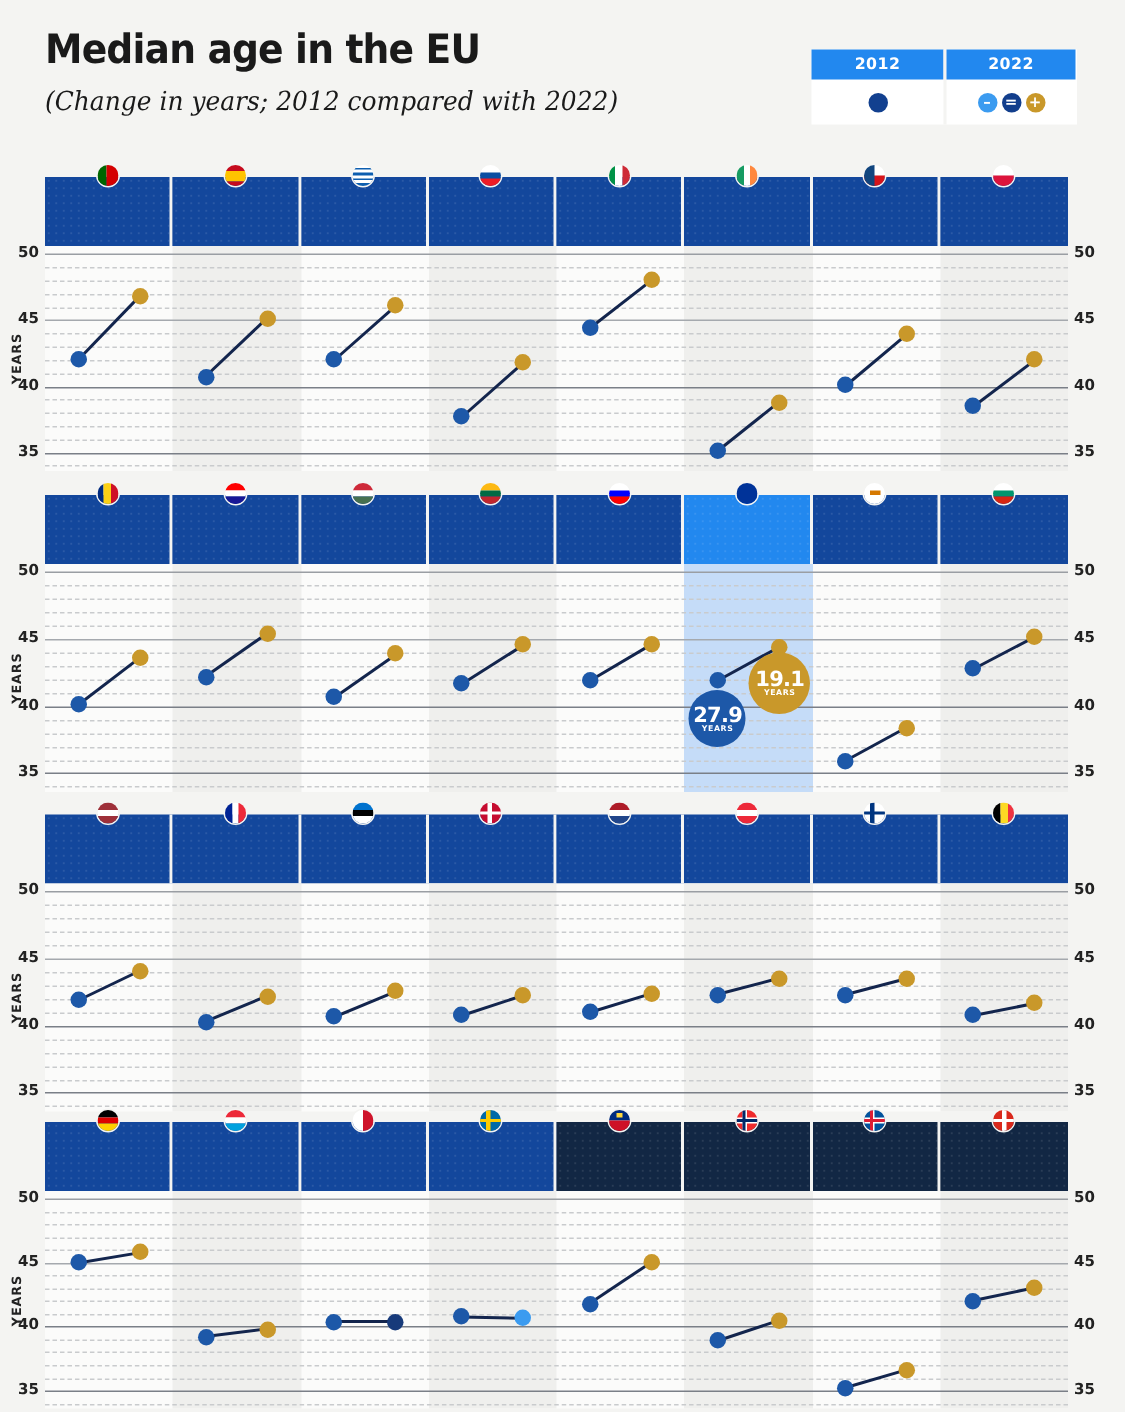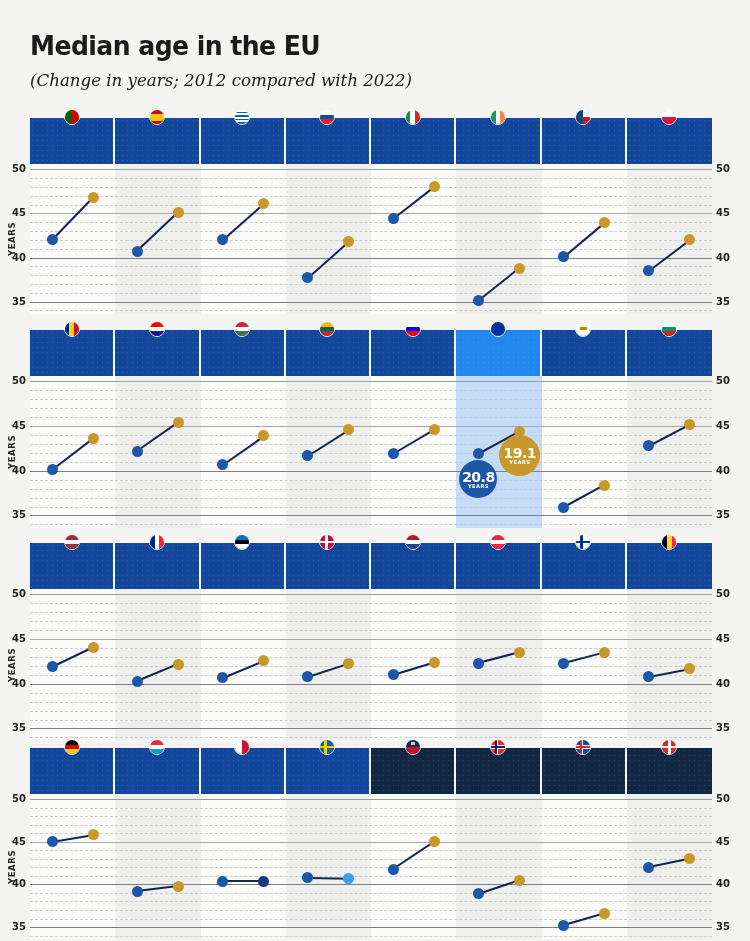--- a/index.html
+++ b/index.html
@@ -5,21 +5,21 @@
   * { box-sizing: border-box; margin: 0; padding: 0; }
   html, body {
     width: 750px; height: 941px;
     background: #f4f4f2;
     font-family: "Liberation Sans", sans-serif;
     overflow: hidden;
   }
   #root { position: relative; width: 750px; height: 941px; }
 
   
-  .header { position: absolute; left: 0; top: 16px; width: 750px; height: 104px; }
+  .header { position: absolute; left: 0; top: 4px; width: 750px; height: 104px; }
   .title {
     position: absolute; left: 30px; top: 14px;
     font-family: "DejaVu Sans", sans-serif;
     font-weight: bold; font-size: 27px; color: #1a1a1a;
     letter-spacing: -0.6px;
     transform: scaleX(0.93); transform-origin: left center;
   }
   .subtitle {
     position: absolute; left: 30px; top: 54px;
     font-family: "DejaVu Serif", serif;
@@ -120,20 +120,42 @@
 </style>
 </head>
 <body>
 
 <div id="root">
 
   <div class="header">
     <div class="title">Median age in the EU</div>
     <div class="subtitle">(Change in years; 2012 compared with 2022)</div>
 
+    <div class="legend">
+      <div class="legend-col">
+        <div class="legend-head">2012</div>
+        <div class="legend-body">
+          <div class="lg-dot c-blue2012"></div>
+        </div>
+      </div>
+      <div class="legend-col">
+        <div class="legend-head">2022</div>
+        <div class="legend-body">
+          <div class="lg-dot c-light">
+              <span>–</span>
+            </div>
+          <div class="lg-dot c-navy">
+              <span>=</span>
+            </div>
+          <div class="lg-dot c-gold">
+              <span>+</span>
+            </div>
+        </div>
+      </div>
+    </div>
   </div>
 
   <div id="blocks">
       <div class="block" style="top: 118px; height: 46px;">
         <div class="hdrow">
           <div class="cell">
             <div class="flag">
               <i style="background:#006600;left:0%;top:0%;width:45%;height:100%"></i>
               <i style="background:#d40000;left:45%;top:0%;width:55%;height:100%"></i>
             </div>
@@ -382,21 +404,21 @@
         <div class="seg" style="left: 307.915px; top: 78.5765px; width: 48.4436px; transform: rotate(-32.3608deg);"></div>
         <div class="pt a" style="left: 307.915px; top: 79.5765px;"></div>
         <div class="pt b" style="left: 348.835px; top: 53.6471px;"></div>
         <div class="seg" style="left: 393.165px; top: 76.7882px; width: 47.5104px; transform: rotate(-30.5389deg);"></div>
         <div class="pt a" style="left: 393.165px; top: 77.7882px;"></div>
         <div class="pt b" style="left: 434.085px; top: 53.6471px;"></div>
         <div class="seg" style="left: 478.415px; top: 76.7882px; width: 46.6272px; transform: rotate(-28.646deg);"></div>
         <div class="pt a" style="left: 478.415px; top: 77.7882px;"></div>
         <div class="pt b" style="left: 519.335px; top: 55.4353px;"></div>
         <div class="bubble bub-blue" style="width: 38px; height: 38px; left: 459.415px; top: 83.7882px; padding-top: 9px;">
-          <div class="bv">20.8</div>
+          <div class="bv">27.9</div>
           <div class="bu">YEARS</div>
         </div>
         <div class="bubble bub-gold" style="width: 41px; height: 41px; left: 499.335px; top: 59.4353px; padding-top: 10px;">
           <div class="bv">19.1</div>
           <div class="bu">YEARS</div>
         </div>
         <div class="seg" style="left: 563.665px; top: 130.435px; width: 46.6272px; transform: rotate(-28.646deg);"></div>
         <div class="pt a" style="left: 563.665px; top: 131.435px;"></div>
         <div class="pt b" style="left: 604.585px; top: 109.082px;"></div>
         <div class="seg" style="left: 648.915px; top: 68.7412px; width: 46.2053px; transform: rotate(-27.6729deg);"></div>

